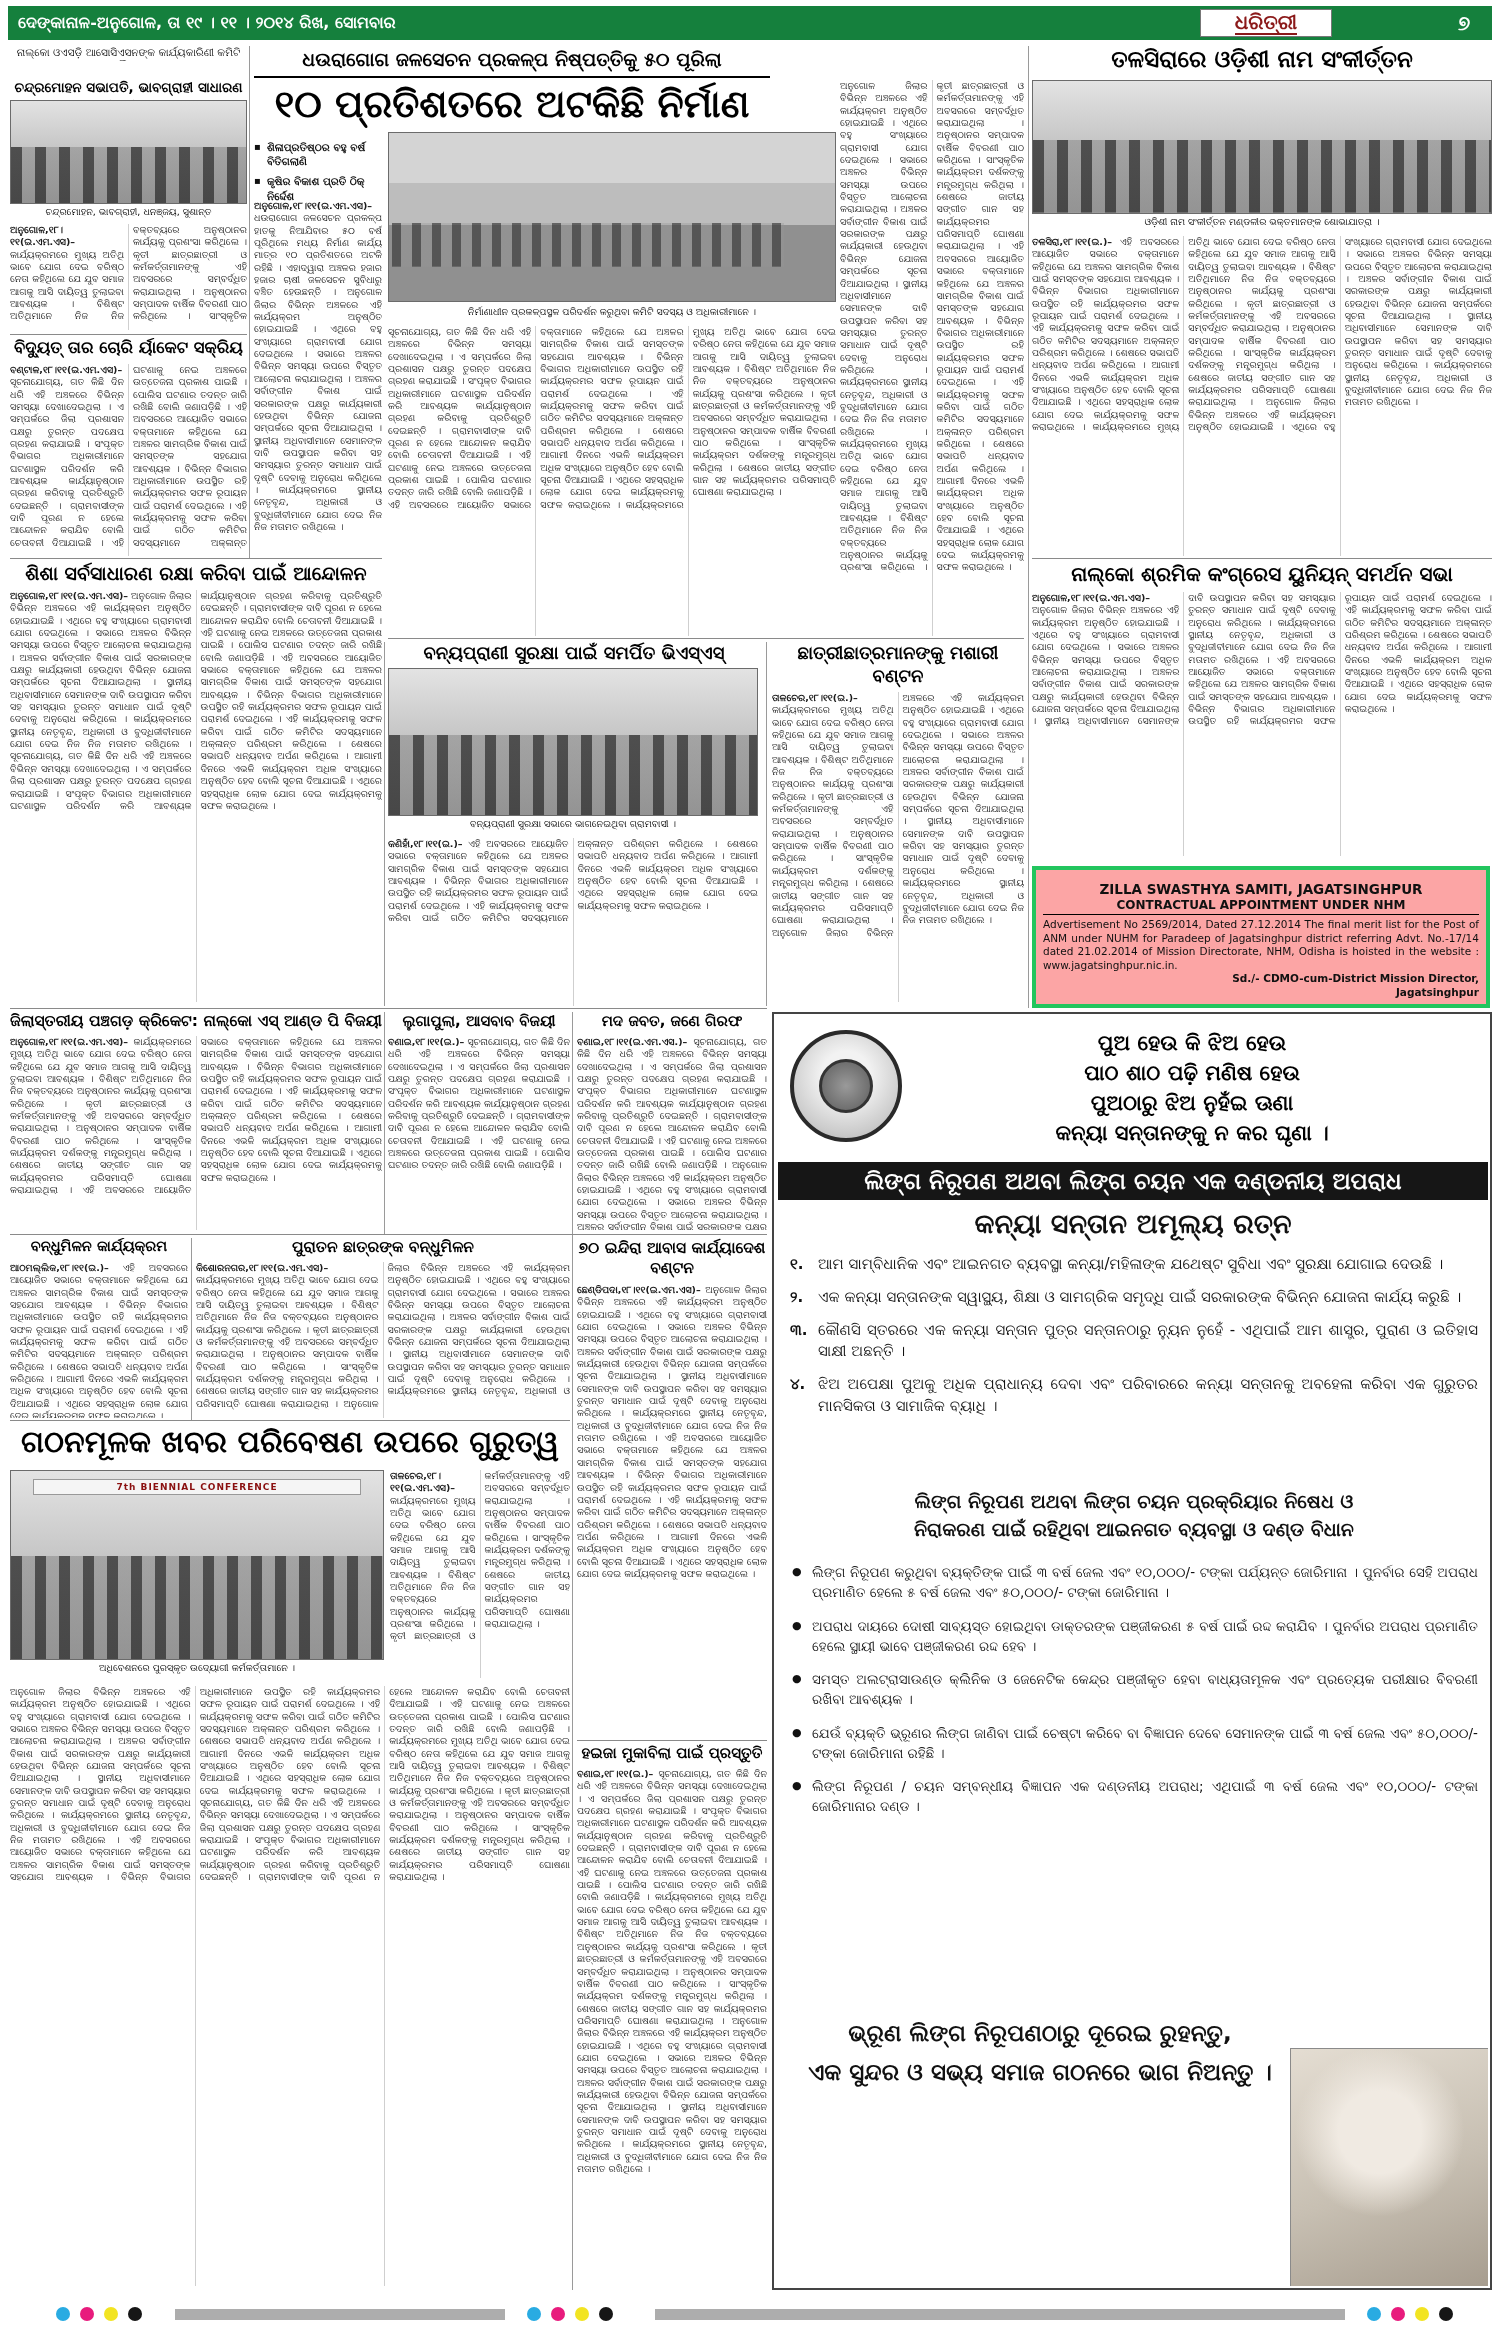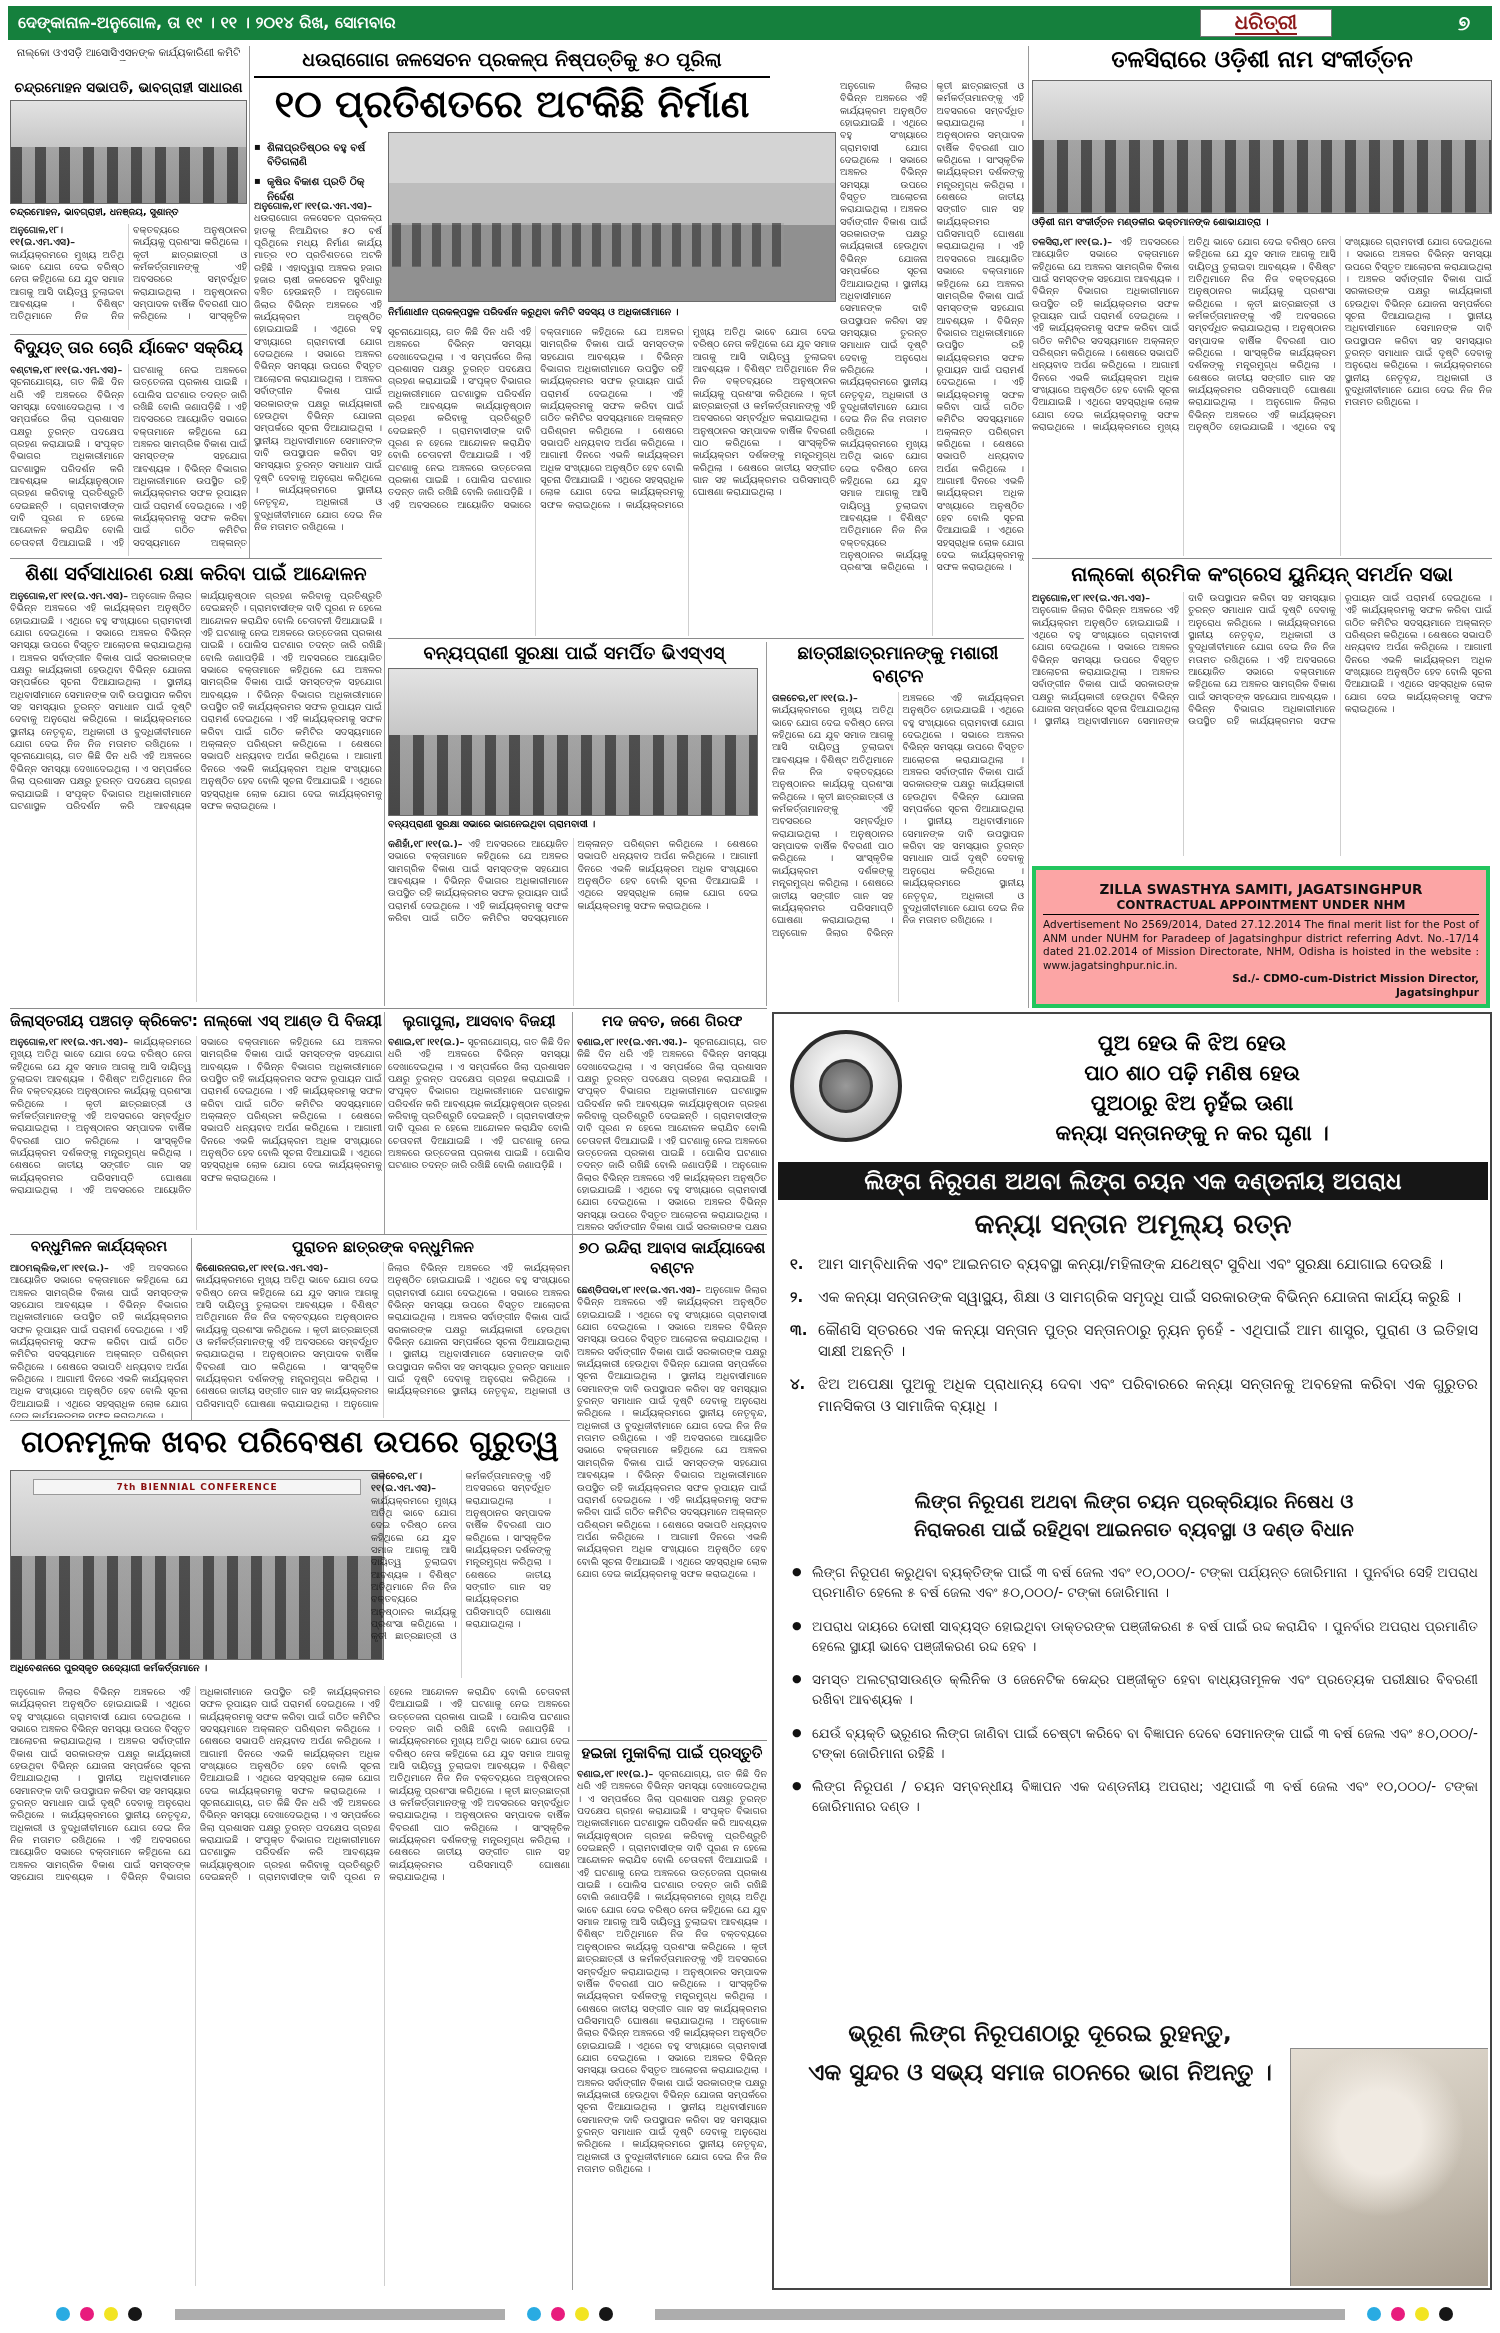--- a/index.html
+++ b/index.html
@@ -5,21 +5,21 @@
   *{box-sizing:border-box;margin:0;padding:0}
   html,body{background:#ffffff}
   body{font-family:"DejaVu Sans","Liberation Sans",sans-serif;color:#111}
   .page{position:relative;width:1500px;height:2333px;background:#fff;overflow:hidden}
   .abs{position:absolute}
   .hl{font-weight:bold;color:#000;text-align:center;overflow:hidden}
   .body-sm{font-size:9.5px;line-height:1.3;text-align:justify;overflow:hidden;color:#1a1a1a}
   .c2{column-count:2;column-gap:9px;column-rule:1px solid #cfcfcf}
   .c3{column-count:3;column-gap:9px;column-rule:1px solid #cfcfcf}
   .dl{font-weight:bold}
-  .cap{font-size:9.5px;font-weight:bold;line-height:1.2;overflow:hidden;color:#000}
+  .cap{font-size:9.5px;font-weight:normal;text-align:center;line-height:1.2;overflow:hidden;color:#000}
   .hrule{background:#8a8a8a;height:1px}
   .vrule{background:#9a9a9a;width:1px}
   
   .topbar{background:#15803d;color:#fff}
   .edition{font-size:16px;font-weight:bold;line-height:34px;padding-left:10px;white-space:nowrap;overflow:hidden}
   .masthead-box{background:#fff;border:1px solid #777;display:flex;align-items:center;justify-content:center}
   .masthead-text{color:#8b1a1a;font-weight:bold;font-size:20px;border-bottom:2px solid #8b1a1a;line-height:1.1}
   .pageno{color:#fff;font-weight:bold;font-size:20px;line-height:34px;text-align:center}
   
   .photo{position:absolute;border:1px solid #6b6b6b;overflow:hidden;
@@ -264,21 +264,21 @@
     </div>
   </div>
 
   <div class="hrule abs" style="left:10px;top:1420px;width:560px"></div>
   <div class="abs" style="left:10px;top:1424px;width:560px;height:866px">
     <div class="hl" style="font-size:30px;height:40px">ଗଠନମୂଳକ ଖବର ପରିବେଷଣ ଉପରେ ଗୁରୁତ୍ୱ</div>
     <div class="photo crowd" style="left:0;top:46px;width:374px;height:190px">
       <div class="conf-banner">7th BIENNIAL CONFERENCE</div>
     </div>
     <div class="cap abs" style="left:0;top:238px;width:374px;height:16px">ଅଧିବେଶନରେ ପୁରସ୍କୃତ ଉଦ୍ୟୋଗୀ କର୍ମକର୍ତ୍ତାମାନେ ।</div>
-    <div class="body-sm c2 abs" style="left:361px;top:46px;width:180px;height:208px">
+    <div class="body-sm c2 abs" style="left:380px;top:46px;width:180px;height:208px">
       <span class="dl">ତାଳଚେର,୧୮।୧୧(ଇ.ଏମ.ଏସ)–</span>
       <span>କାର୍ଯ୍ୟକ୍ରମରେ ମୁଖ୍ୟ ଅତିଥି ଭାବେ ଯୋଗ ଦେଇ ବରିଷ୍ଠ ନେତା କହିଥିଲେ ଯେ ଯୁବ ସମାଜ ଆଗକୁ ଆସି ଦାୟିତ୍ୱ ତୁଲାଇବା ଆବଶ୍ୟକ । ବିଶିଷ୍ଟ ଅତିଥିମାନେ ନିଜ ନିଜ ବକ୍ତବ୍ୟରେ ଅନୁଷ୍ଠାନର କାର୍ଯ୍ୟକୁ ପ୍ରଶଂସା କରିଥିଲେ । କୃତୀ ଛାତ୍ରଛାତ୍ରୀ ଓ କର୍ମକର୍ତ୍ତାମାନଙ୍କୁ ଏହି ଅବସରରେ ସମ୍ବର୍ଦ୍ଧିତ କରାଯାଇଥିଲା । ଅନୁଷ୍ଠାନର ସମ୍ପାଦକ ବାର୍ଷିକ ବିବରଣୀ ପାଠ କରିଥିଲେ । ସାଂସ୍କୃତିକ କାର୍ଯ୍ୟକ୍ରମ ଦର୍ଶକଙ୍କୁ ମନ୍ତ୍ରମୁଗ୍ଧ କରିଥିଲା । ଶେଷରେ ଜାତୀୟ ସଙ୍ଗୀତ ଗାନ ସହ କାର୍ଯ୍ୟକ୍ରମର ପରିସମାପ୍ତି ଘୋଷଣା କରାଯାଇଥିଲା ।</span>
     </div>
     <div class="body-sm c3 abs" style="left:0;top:262px;width:560px;height:600px">
       <span>ଅନୁଗୋଳ ଜିଲାର ବିଭିନ୍ନ ଅଞ୍ଚଳରେ ଏହି କାର୍ଯ୍ୟକ୍ରମ ଅନୁଷ୍ଠିତ ହୋଇଯାଇଛି । ଏଥିରେ ବହୁ ସଂଖ୍ୟାରେ ଗ୍ରାମବାସୀ ଯୋଗ ଦେଇଥିଲେ । ସଭାରେ ଅଞ୍ଚଳର ବିଭିନ୍ନ ସମସ୍ୟା ଉପରେ ବିସ୍ତୃତ ଆଲୋଚନା କରାଯାଇଥିଲା । ଅଞ୍ଚଳର ସର୍ବାଙ୍ଗୀନ ବିକାଶ ପାଇଁ ସରକାରଙ୍କ ପକ୍ଷରୁ କାର୍ଯ୍ୟକାରୀ ହେଉଥିବା ବିଭିନ୍ନ ଯୋଜନା ସମ୍ପର୍କରେ ସୂଚନା ଦିଆଯାଇଥିଲା । ସ୍ଥାନୀୟ ଅଧିବାସୀମାନେ ସେମାନଙ୍କ ଦାବି ଉପସ୍ଥାପନ କରିବା ସହ ସମସ୍ୟାର ତୁରନ୍ତ ସମାଧାନ ପାଇଁ ଦୃଷ୍ଟି ଦେବାକୁ ଅନୁରୋଧ କରିଥିଲେ । କାର୍ଯ୍ୟକ୍ରମରେ ସ୍ଥାନୀୟ ନେତୃବୃନ୍ଦ, ଅଧିକାରୀ ଓ ବୁଦ୍ଧିଜୀବୀମାନେ ଯୋଗ ଦେଇ ନିଜ ନିଜ ମତାମତ ରଖିଥିଲେ ।</span>
       <span>ଏହି ଅବସରରେ ଆୟୋଜିତ ସଭାରେ ବକ୍ତାମାନେ କହିଥିଲେ ଯେ ଅଞ୍ଚଳର ସାମଗ୍ରିକ ବିକାଶ ପାଇଁ ସମସ୍ତଙ୍କ ସହଯୋଗ ଆବଶ୍ୟକ । ବିଭିନ୍ନ ବିଭାଗର ଅଧିକାରୀମାନେ ଉପସ୍ଥିତ ରହି କାର୍ଯ୍ୟକ୍ରମର ସଫଳ ରୂପାୟନ ପାଇଁ ପରାମର୍ଶ ଦେଇଥିଲେ । ଏହି କାର୍ଯ୍ୟକ୍ରମକୁ ସଫଳ କରିବା ପାଇଁ ଗଠିତ କମିଟିର ସଦସ୍ୟମାନେ ଅକ୍ଳାନ୍ତ ପରିଶ୍ରମ କରିଥିଲେ । ଶେଷରେ ସଭାପତି ଧନ୍ୟବାଦ ଅର୍ପଣ କରିଥିଲେ । ଆଗାମୀ ଦିନରେ ଏଭଳି କାର୍ଯ୍ୟକ୍ରମ ଅଧିକ ସଂଖ୍ୟାରେ ଅନୁଷ୍ଠିତ ହେବ ବୋଲି ସୂଚନା ଦିଆଯାଇଛି । ଏଥିରେ ସହସ୍ରାଧିକ ଲୋକ ଯୋଗ ଦେଇ କାର୍ଯ୍ୟକ୍ରମକୁ ସଫଳ କରାଇଥିଲେ ।</span>
       <span>ସୂଚନାଯୋଗ୍ୟ, ଗତ କିଛି ଦିନ ଧରି ଏହି ଅଞ୍ଚଳରେ ବିଭିନ୍ନ ସମସ୍ୟା ଦେଖାଦେଇଥିଲା । ଏ ସମ୍ପର୍କରେ ଜିଲା ପ୍ରଶାସନ ପକ୍ଷରୁ ତୁରନ୍ତ ପଦକ୍ଷେପ ଗ୍ରହଣ କରାଯାଇଛି । ସଂପୃକ୍ତ ବିଭାଗର ଅଧିକାରୀମାନେ ଘଟଣାସ୍ଥଳ ପରିଦର୍ଶନ କରି ଆବଶ୍ୟକ କାର୍ଯ୍ୟାନୁଷ୍ଠାନ ଗ୍ରହଣ କରିବାକୁ ପ୍ରତିଶ୍ରୁତି ଦେଇଛନ୍ତି । ଗ୍ରାମବାସୀଙ୍କ ଦାବି ପୂରଣ ନ ହେଲେ ଆନ୍ଦୋଳନ କରାଯିବ ବୋଲି ଚେତାବନୀ ଦିଆଯାଇଛି । ଏହି ଘଟଣାକୁ ନେଇ ଅଞ୍ଚଳରେ ଉତ୍ତେଜନା ପ୍ରକାଶ ପାଇଛି । ପୋଲିସ ଘଟଣାର ତଦନ୍ତ ଜାରି ରଖିଛି ବୋଲି ଜଣାପଡ଼ିଛି ।</span>
       <span>କାର୍ଯ୍ୟକ୍ରମରେ ମୁଖ୍ୟ ଅତିଥି ଭାବେ ଯୋଗ ଦେଇ ବରିଷ୍ଠ ନେତା କହିଥିଲେ ଯେ ଯୁବ ସମାଜ ଆଗକୁ ଆସି ଦାୟିତ୍ୱ ତୁଲାଇବା ଆବଶ୍ୟକ । ବିଶିଷ୍ଟ ଅତିଥିମାନେ ନିଜ ନିଜ ବକ୍ତବ୍ୟରେ ଅନୁଷ୍ଠାନର କାର୍ଯ୍ୟକୁ ପ୍ରଶଂସା କରିଥିଲେ । କୃତୀ ଛାତ୍ରଛାତ୍ରୀ ଓ କର୍ମକର୍ତ୍ତାମାନଙ୍କୁ ଏହି ଅବସରରେ ସମ୍ବର୍ଦ୍ଧିତ କରାଯାଇଥିଲା । ଅନୁଷ୍ଠାନର ସମ୍ପାଦକ ବାର୍ଷିକ ବିବରଣୀ ପାଠ କରିଥିଲେ । ସାଂସ୍କୃତିକ କାର୍ଯ୍ୟକ୍ରମ ଦର୍ଶକଙ୍କୁ ମନ୍ତ୍ରମୁଗ୍ଧ କରିଥିଲା । ଶେଷରେ ଜାତୀୟ ସଙ୍ଗୀତ ଗାନ ସହ କାର୍ଯ୍ୟକ୍ରମର ପରିସମାପ୍ତି ଘୋଷଣା କରାଯାଇଥିଲା ।</span>
     </div>
   </div>

